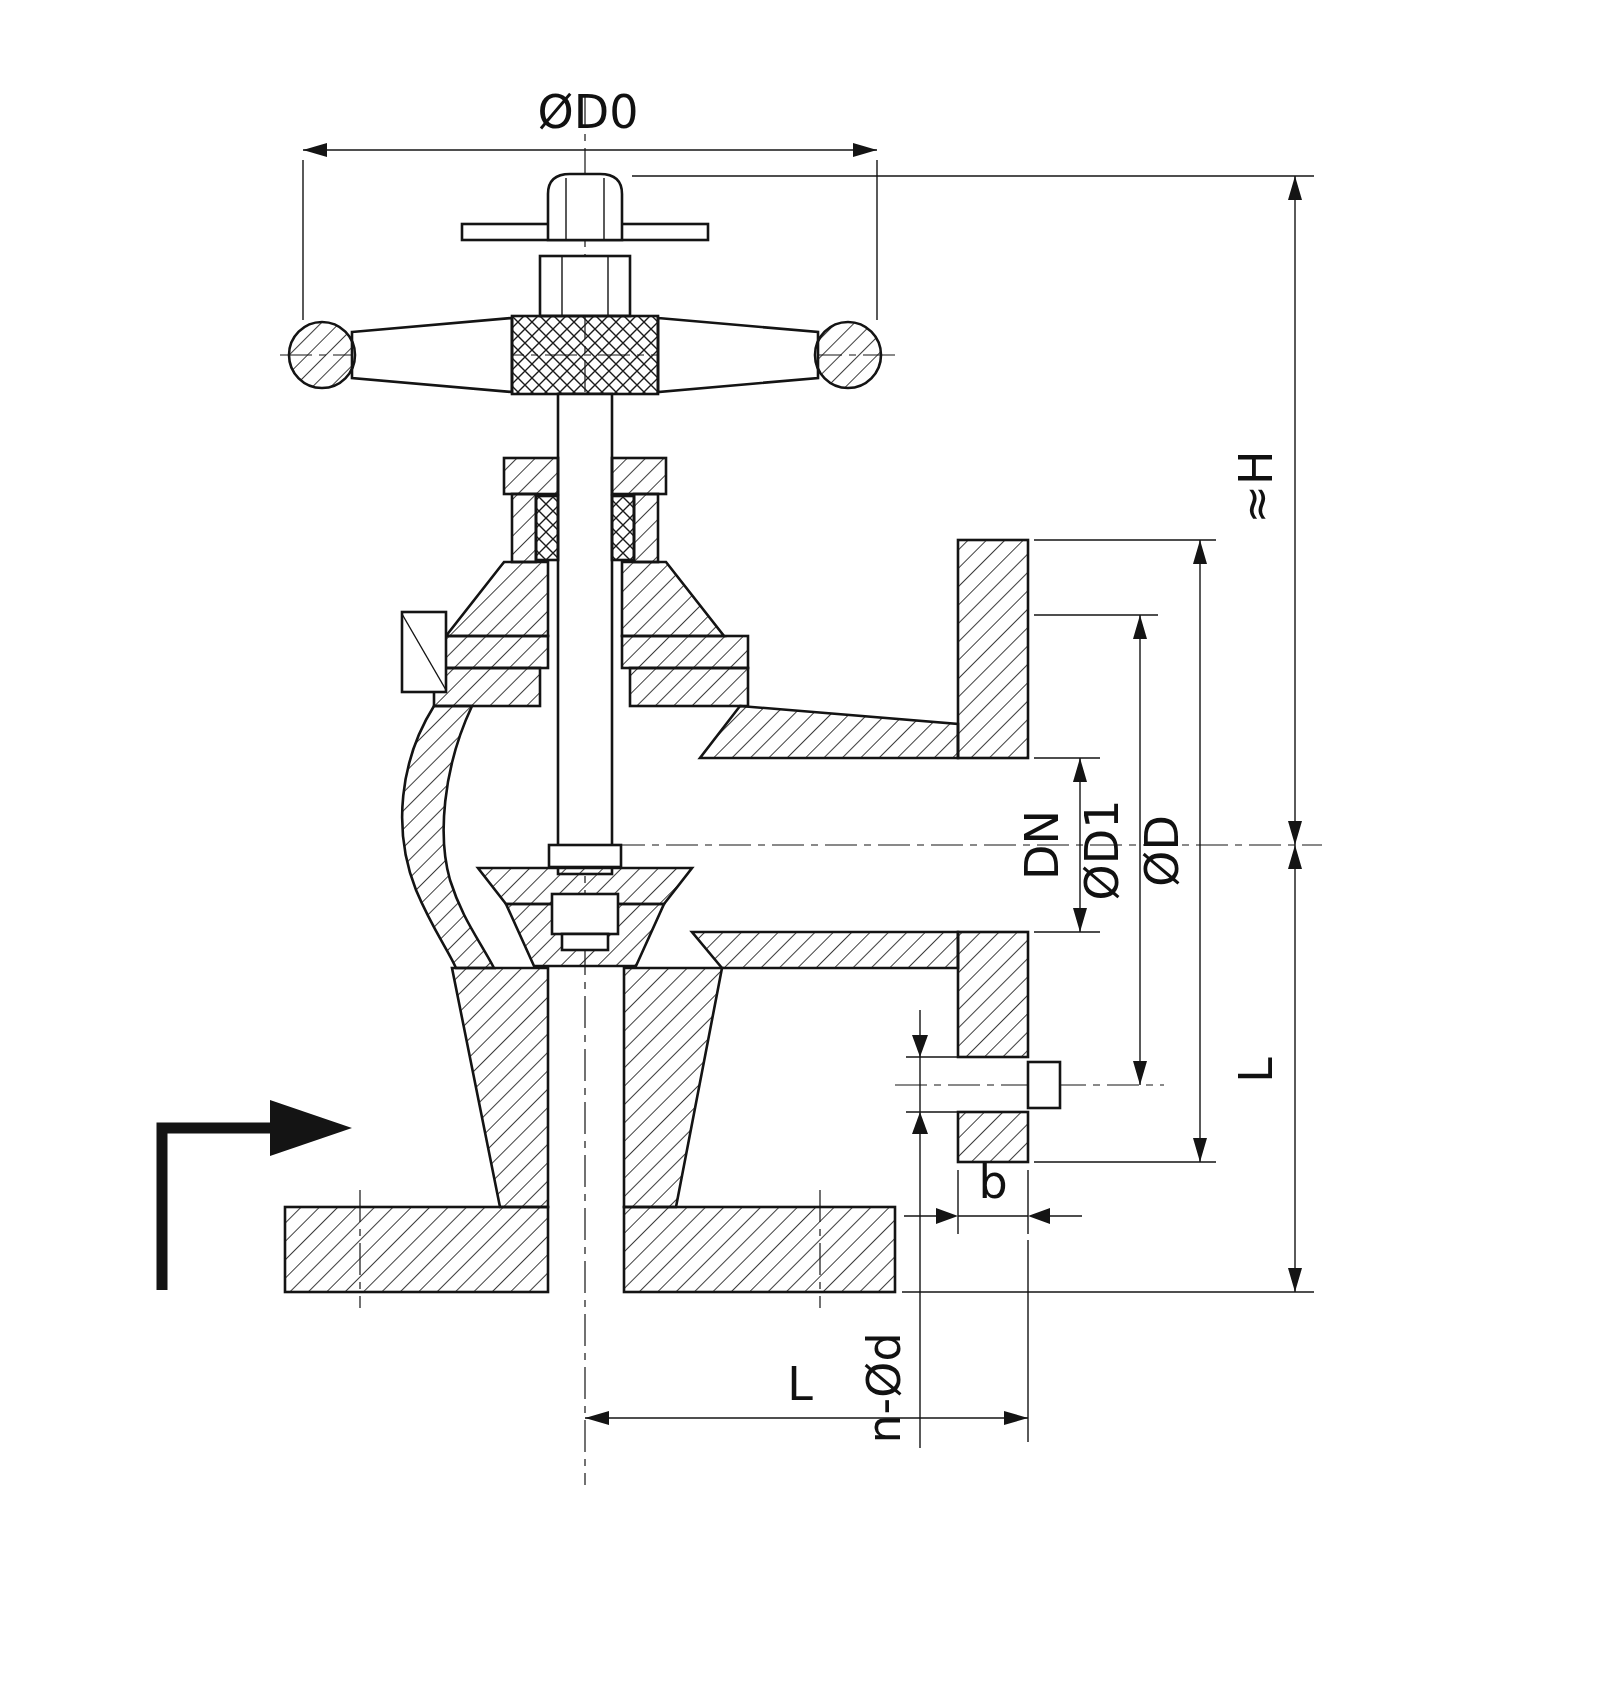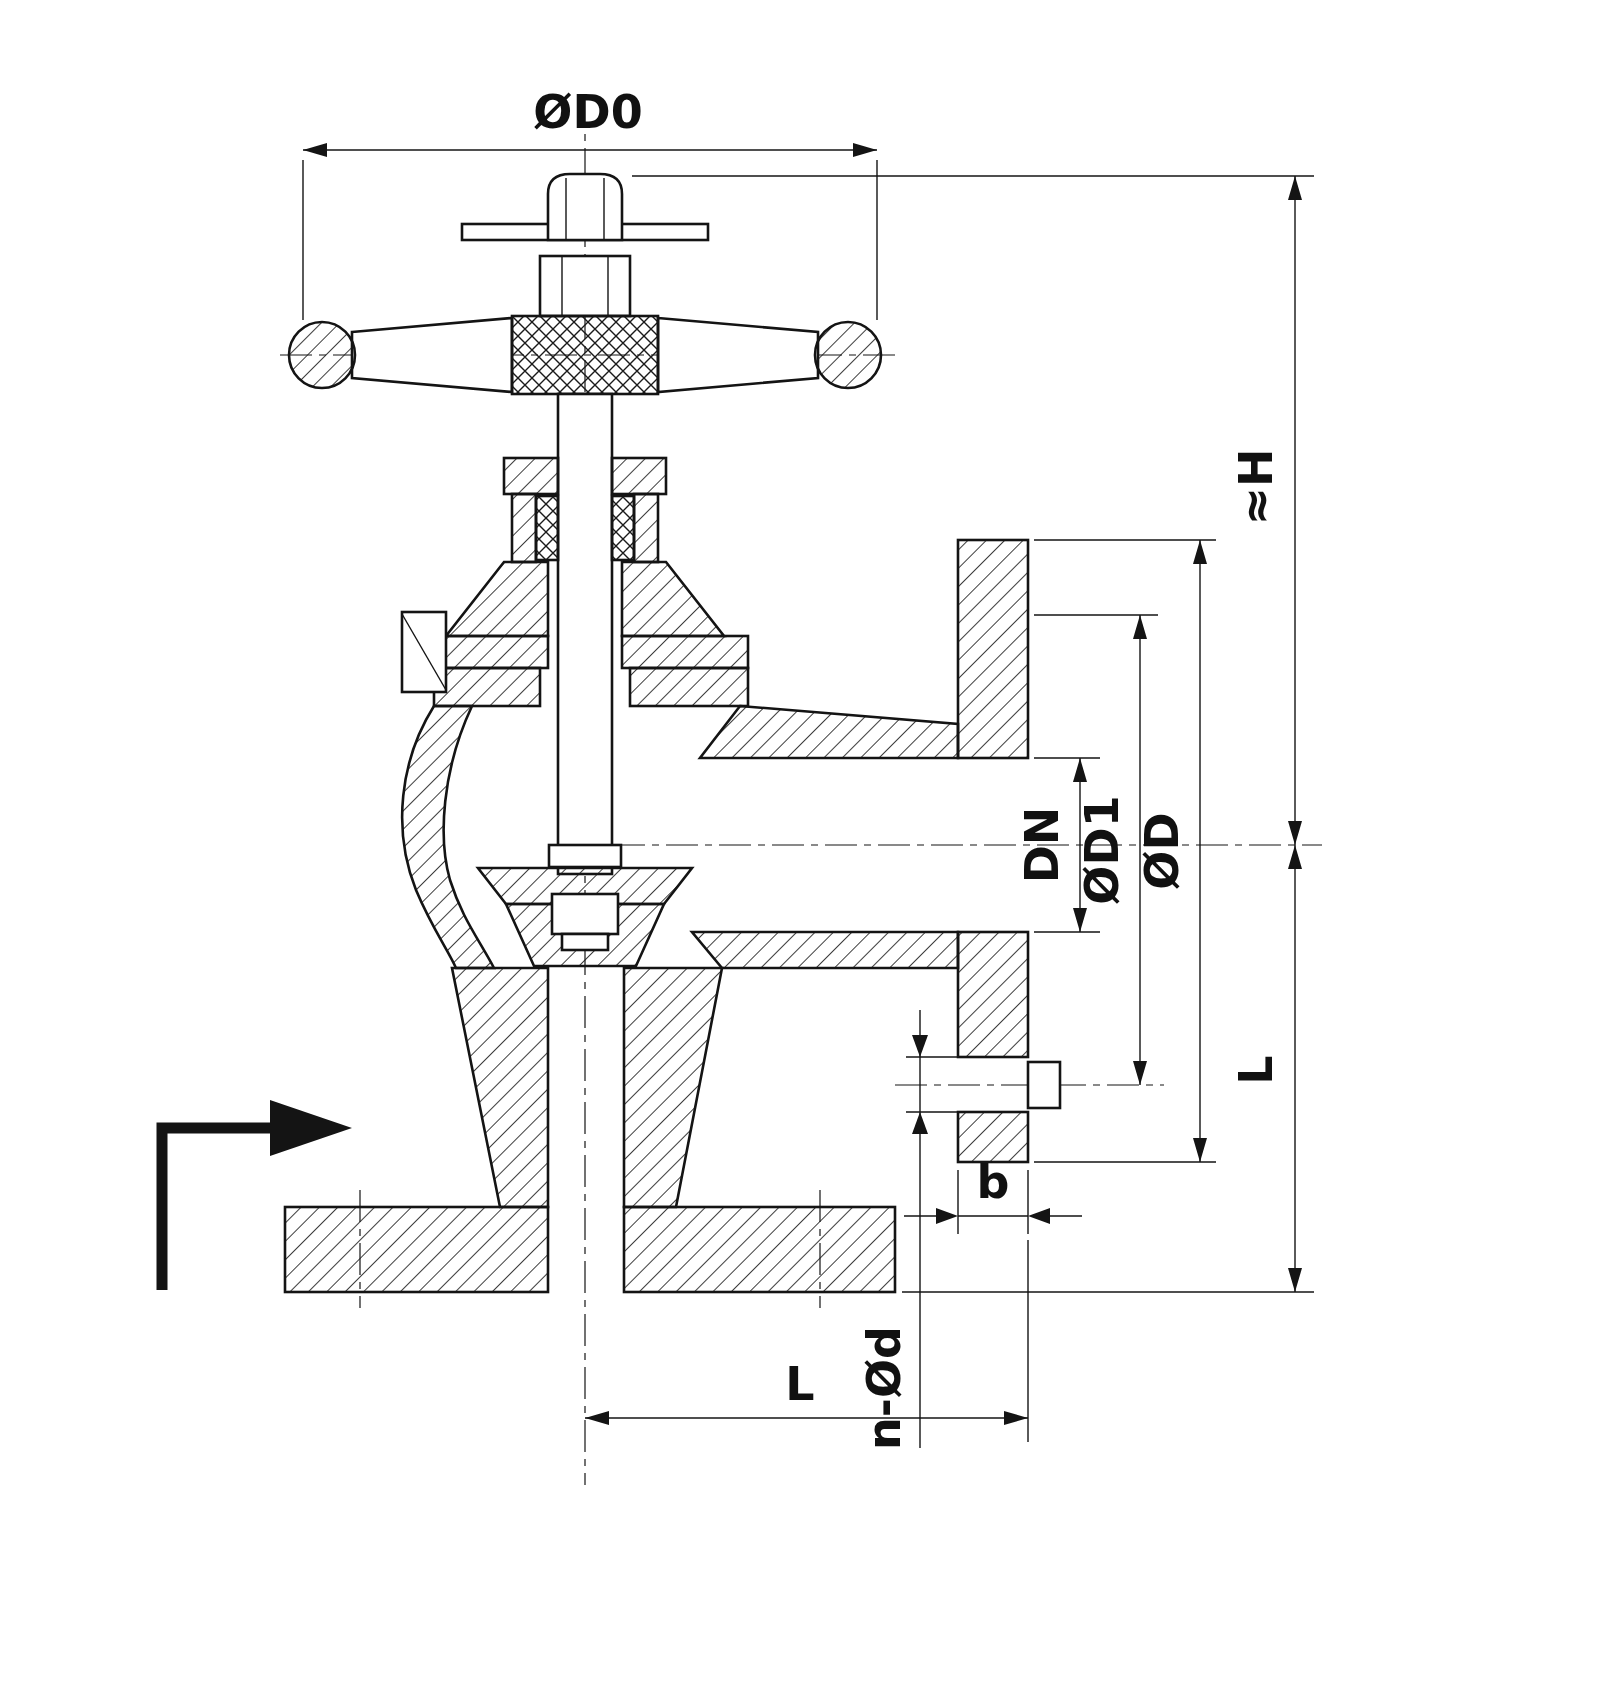--- a/index.html
+++ b/index.html
@@ -6,21 +6,20 @@
     margin: 0;
     padding: 0;
     background: #ffffff;
   }
   .page {
     position: relative;
     width: 1624px;
     height: 1698px;
     background: #ffffff;
     overflow: hidden;
-    font-weight: bold;
   }
   svg {
     display: block;
   }
   svg text {
     font-family: "DejaVu Sans", "Liberation Sans", sans-serif;
     fill: #111111;
   }
   .thin    { stroke: #141414; stroke-width: 1.4; fill: none; }
   .cl      { stroke: #141414; stroke-width: 1.2; fill: none; stroke-dasharray: 32 7 7 7; }

